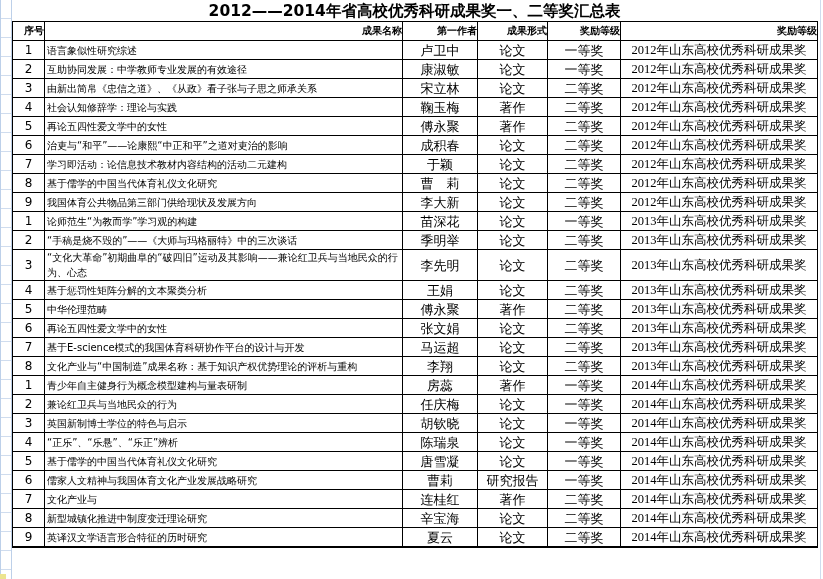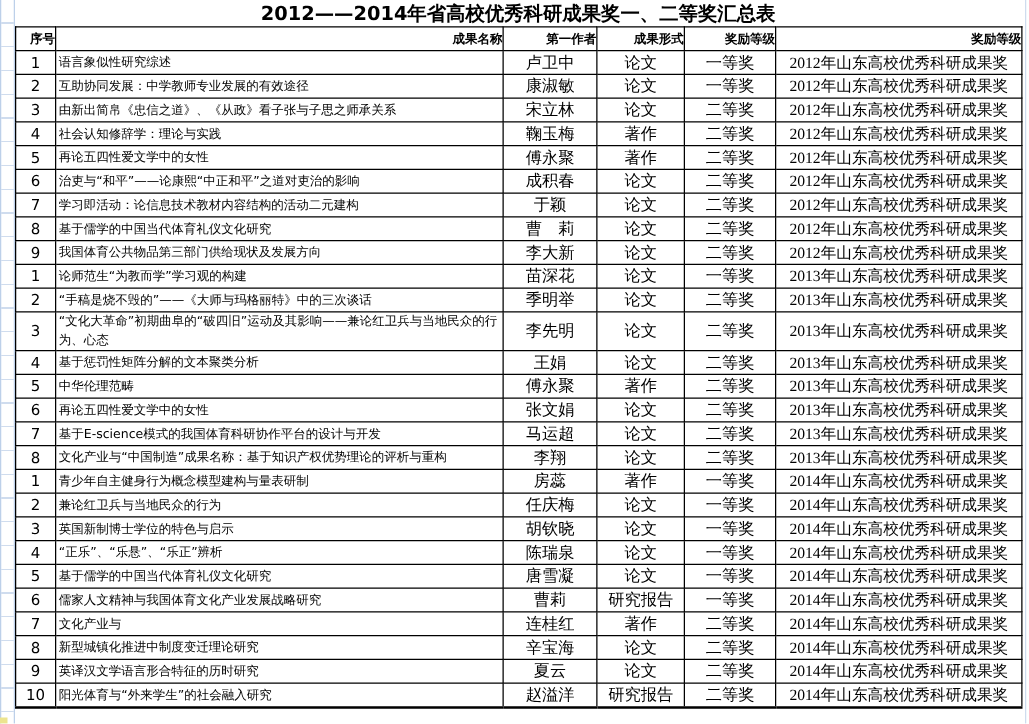--- a/index.html
+++ b/index.html
@@ -262,26 +262,18 @@
             <td class="c5">2014年山东高校优秀科研成果奖</td>
           </tr>
           <tr>
             <td class="c0">9</td>
             <td class="c1">英译汉文学语言形合特征的历时研究</td>
             <td class="c2">夏云</td>
             <td class="c3">论文</td>
             <td class="c4">二等奖</td>
             <td class="c5">2014年山东高校优秀科研成果奖</td>
           </tr>
-          <tr>
-            <td class="c0">10</td>
-            <td class="c1">阳光体育与“外来学生”的社会融入研究</td>
-            <td class="c2">赵溢洋</td>
-            <td class="c3">研究报告</td>
-            <td class="c4">二等奖</td>
-            <td class="c5">2014年山东高校优秀科研成果奖</td>
-          </tr>
         </tbody>
     </table>
   </div>
 
   <div class="rightline"></div>
 </div>
 
 </body></html>

